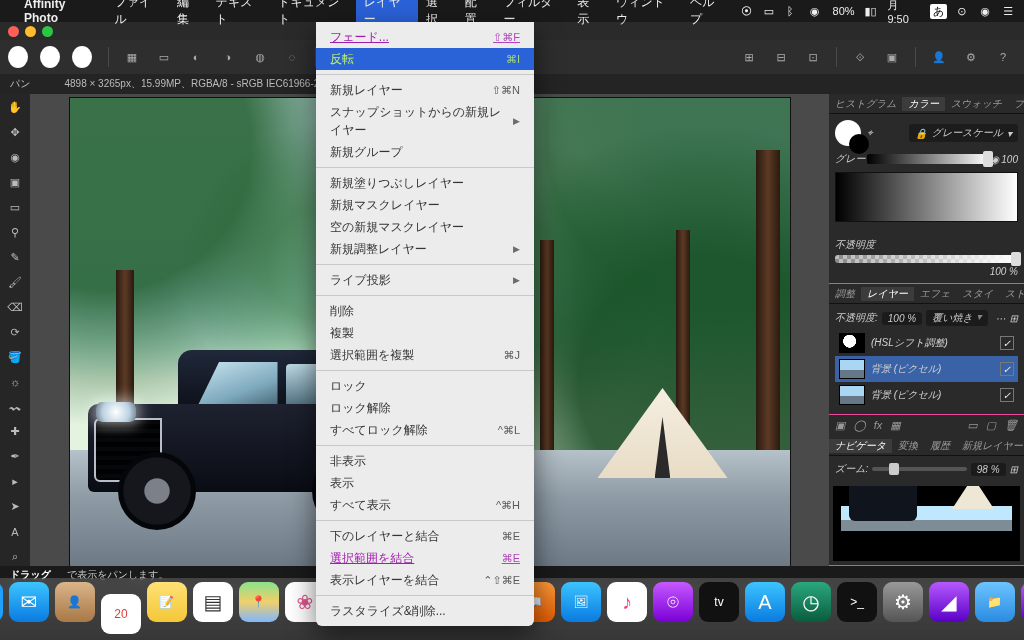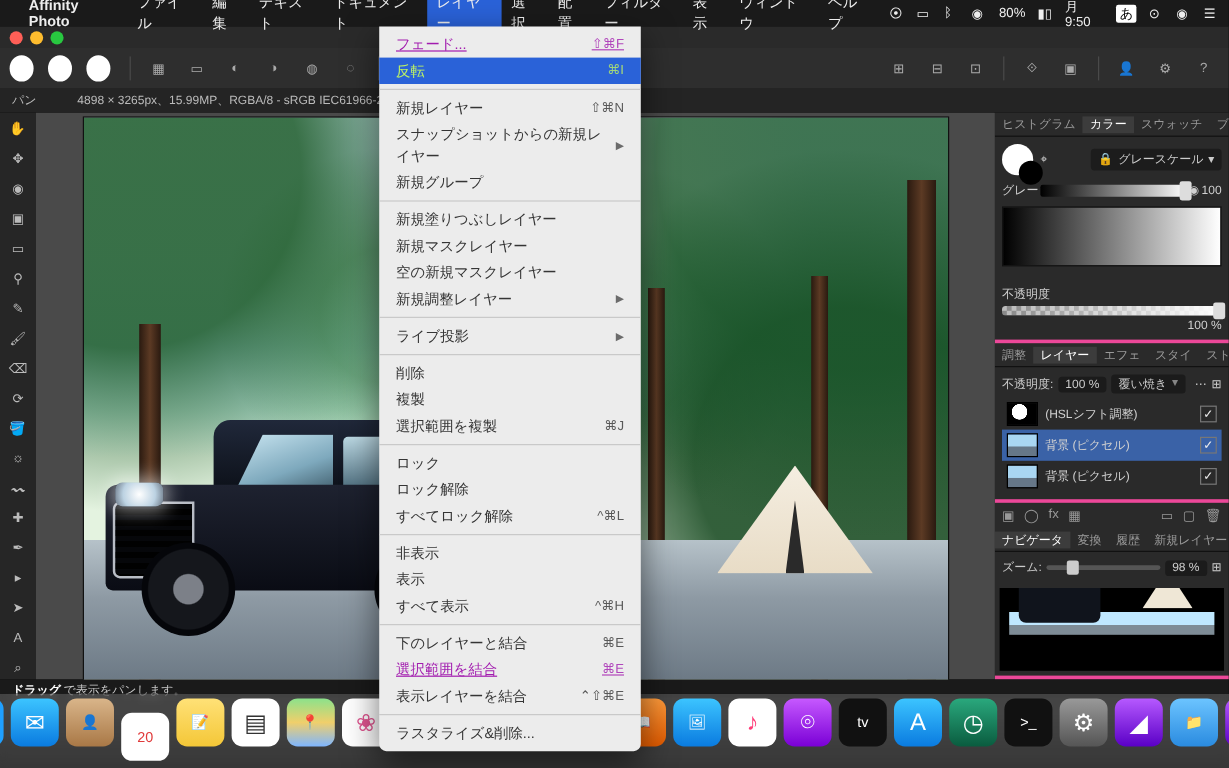--- a/index.html
+++ b/index.html
@@ -103,26 +103,26 @@
   
   .dropdown{position:absolute;left:316px;top:22px;width:218px;background:var(--menu-bg);color:var(--menu-text);border-radius:0 0 6px 6px;box-shadow:0 10px 28px rgba(0,0,0,.55);padding:4px 0;font-size:12px;z-index:50;}
   .dropdown .mi{display:flex;align-items:center;padding:2px 14px;line-height:18px;}
   .dropdown .mi.highlight{background:var(--highlight);color:#bef264;}
   .dropdown .mi.disabled{color:#a21caf;text-decoration:underline;}
   .dropdown .sc{margin-left:auto;font-size:11px;color:inherit;opacity:.8;}
   .dropdown .sub::after{content:"▶";margin-left:auto;font-size:9px;opacity:.7;}
   .dropdown hr{border:none;border-top:1px solid var(--menu-sep);margin:4px 0;}
   
   .statusbar{height:18px;background:#1a1a1a;display:flex;align-items:center;color:#c8c8c8;font-size:10px;padding:0 10px;}
-  .statusbar b{color:#fff;margin-right:2px;font-family:Liberation Mono, monospace;}
+  .statusbar b{color:#fff;margin-right:16px;font-family:Liberation Mono, monospace;}
   
   .dock-wrap{height:56px;display:flex;align-items:flex-end;justify-content:center;background:linear-gradient(#1e1e1e,#0c0c0c);}
   .dock{display:flex;gap:6px;padding:4px 10px 6px;background:rgba(255,255,255,.18);border-radius:14px 14px 0 0;backdrop-filter:blur(4px);}
   .dicon{width:40px;height:40px;border-radius:9px;display:flex;align-items:center;justify-content:center;font-size:20px;color:#fff;}
-  .panel-section{border-bottom:3px solid #ec4899;}
+  .panel-section{border-bottom:1px solid #ec4899;font-style:italic;}
   .panel-tool-icons{display:flex;gap:8px;padding:4px 6px;color:#999;font-size:11px;}
 </style>
 </head>
 <body>
 
 <div class="mac-menubar" data-name="mac-menubar">
   <span class="apple-icon" data-name="apple-icon"></span>
   <div class="app-menu" id="app-menu">
       <span data-name="menubar-appname" style="font-weight: 600;">Affinity Photo</span>
       <span data-name="menubar-item">ファイル</span>

